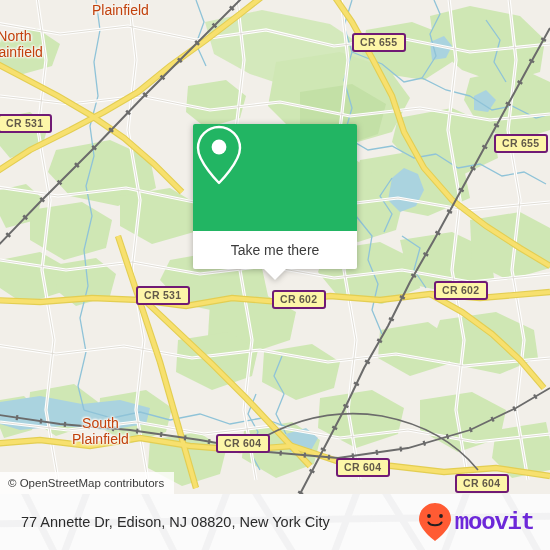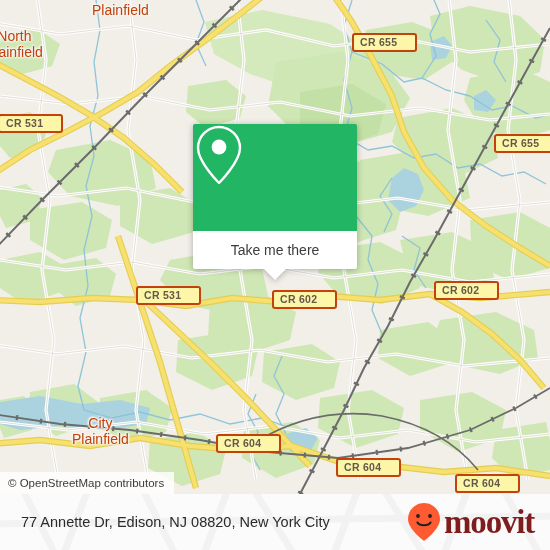--- a/index.html
+++ b/index.html
@@ -17,27 +17,27 @@
     width: 550px; height: 494px;
     background: #f2efe9;
     overflow: hidden;
   }
   #map svg { position: absolute; left: 0; top: 0; display: block; }
 
   
   .shield {
     position: absolute;
     background: #fdf6a8;
-    border: 2px solid #c2410c;
+    border: 2px solid #701a75;
     border-radius: 3px;
     color: #62594a;
     font-size: 10.5px;
     font-weight: bold;
     letter-spacing: .3px;
-    padding: 1px 18px 2px 6px;
+    padding: 1px 7px 2px 6px;
     white-space: nowrap;
     line-height: 12px;
     font-family: "Liberation Sans", sans-serif;
   }
   .place {
     position: absolute;
     color: #c2410c;
     font-size: 14px;
     white-space: nowrap;
     text-shadow: 1px 0 2px #f7f5f0, -1px 0 2px #f7f5f0, 0 1px 2px #f7f5f0, 0 -1px 2px #f7f5f0,
@@ -109,26 +109,26 @@
     white-space: nowrap;
     font-family: "Liberation Sans", sans-serif;
   }
   #brand {
     position: absolute;
     right: 16px; top: 50%;
     transform: translateY(-50%);
     display: flex; align-items: center; gap: 3px;
   }
   #brand-word {
-    font-size: 33px;
+    font-size: 24px;
     font-weight: bold;
-    color: #7f1d1d;
+    color: #6d28d9;
     letter-spacing: -1.2px;
     line-height: 33px;
-    font-family: Liberation Serif, serif;
+    font-family: Liberation Mono, monospace;
   }
 </style>
 </head>
 <body>
 
 <div id="app">
 
   <div id="map">
 
     <svg width="550" height="494" viewBox="0 0 550 494">
@@ -260,21 +260,21 @@
         <path d="M240,452 Q308,404 382,416 Q444,428 478,470" stroke="#6b6b6b" stroke-width="1.6"></path>
       </g>
     </svg>
 
     <div class="place two-line" style="left:-14px; top:28px;">
       <div>North</div>
       <div>Plainfield</div>
     </div>
     <div class="place" style="left:92px; top:2px;">Plainfield</div>
     <div class="place two-line" style="left:72px; top:415px;">
-      <div>City</div>
+      <div>South</div>
       <div>Plainfield</div>
     </div>
 
     <div class="shield" style="left:352px; top:33px;">CR 655</div>
     <div class="shield" style="left:-2px; top:114px;">CR 531</div>
     <div class="shield" style="left:494px; top:134px;">CR 655</div>
     <div class="shield" style="left:136px; top:286px;">CR 531</div>
     <div class="shield" style="left:272px; top:290px;">CR 602</div>
     <div class="shield" style="left:434px; top:281px;">CR 602</div>
     <div class="shield" style="left:216px; top:434px;">CR 604</div>

